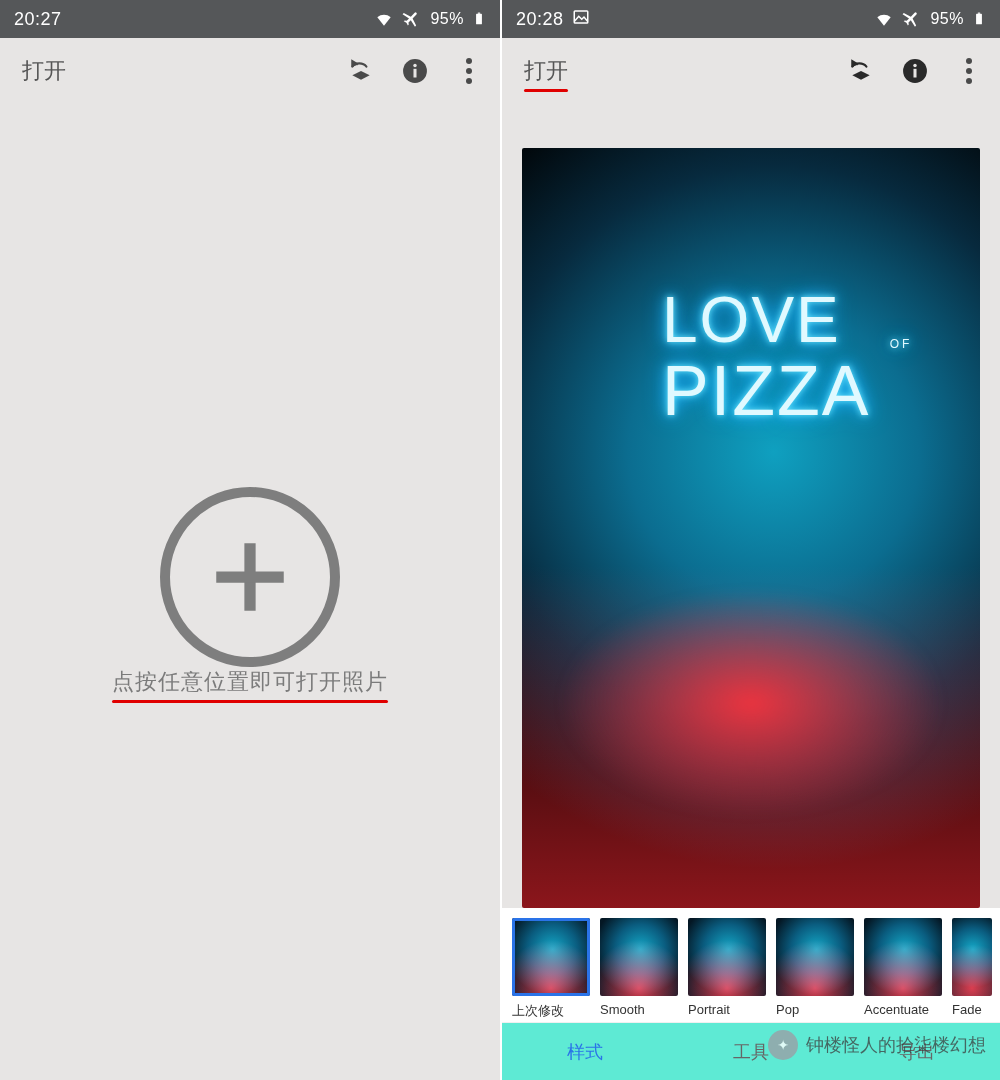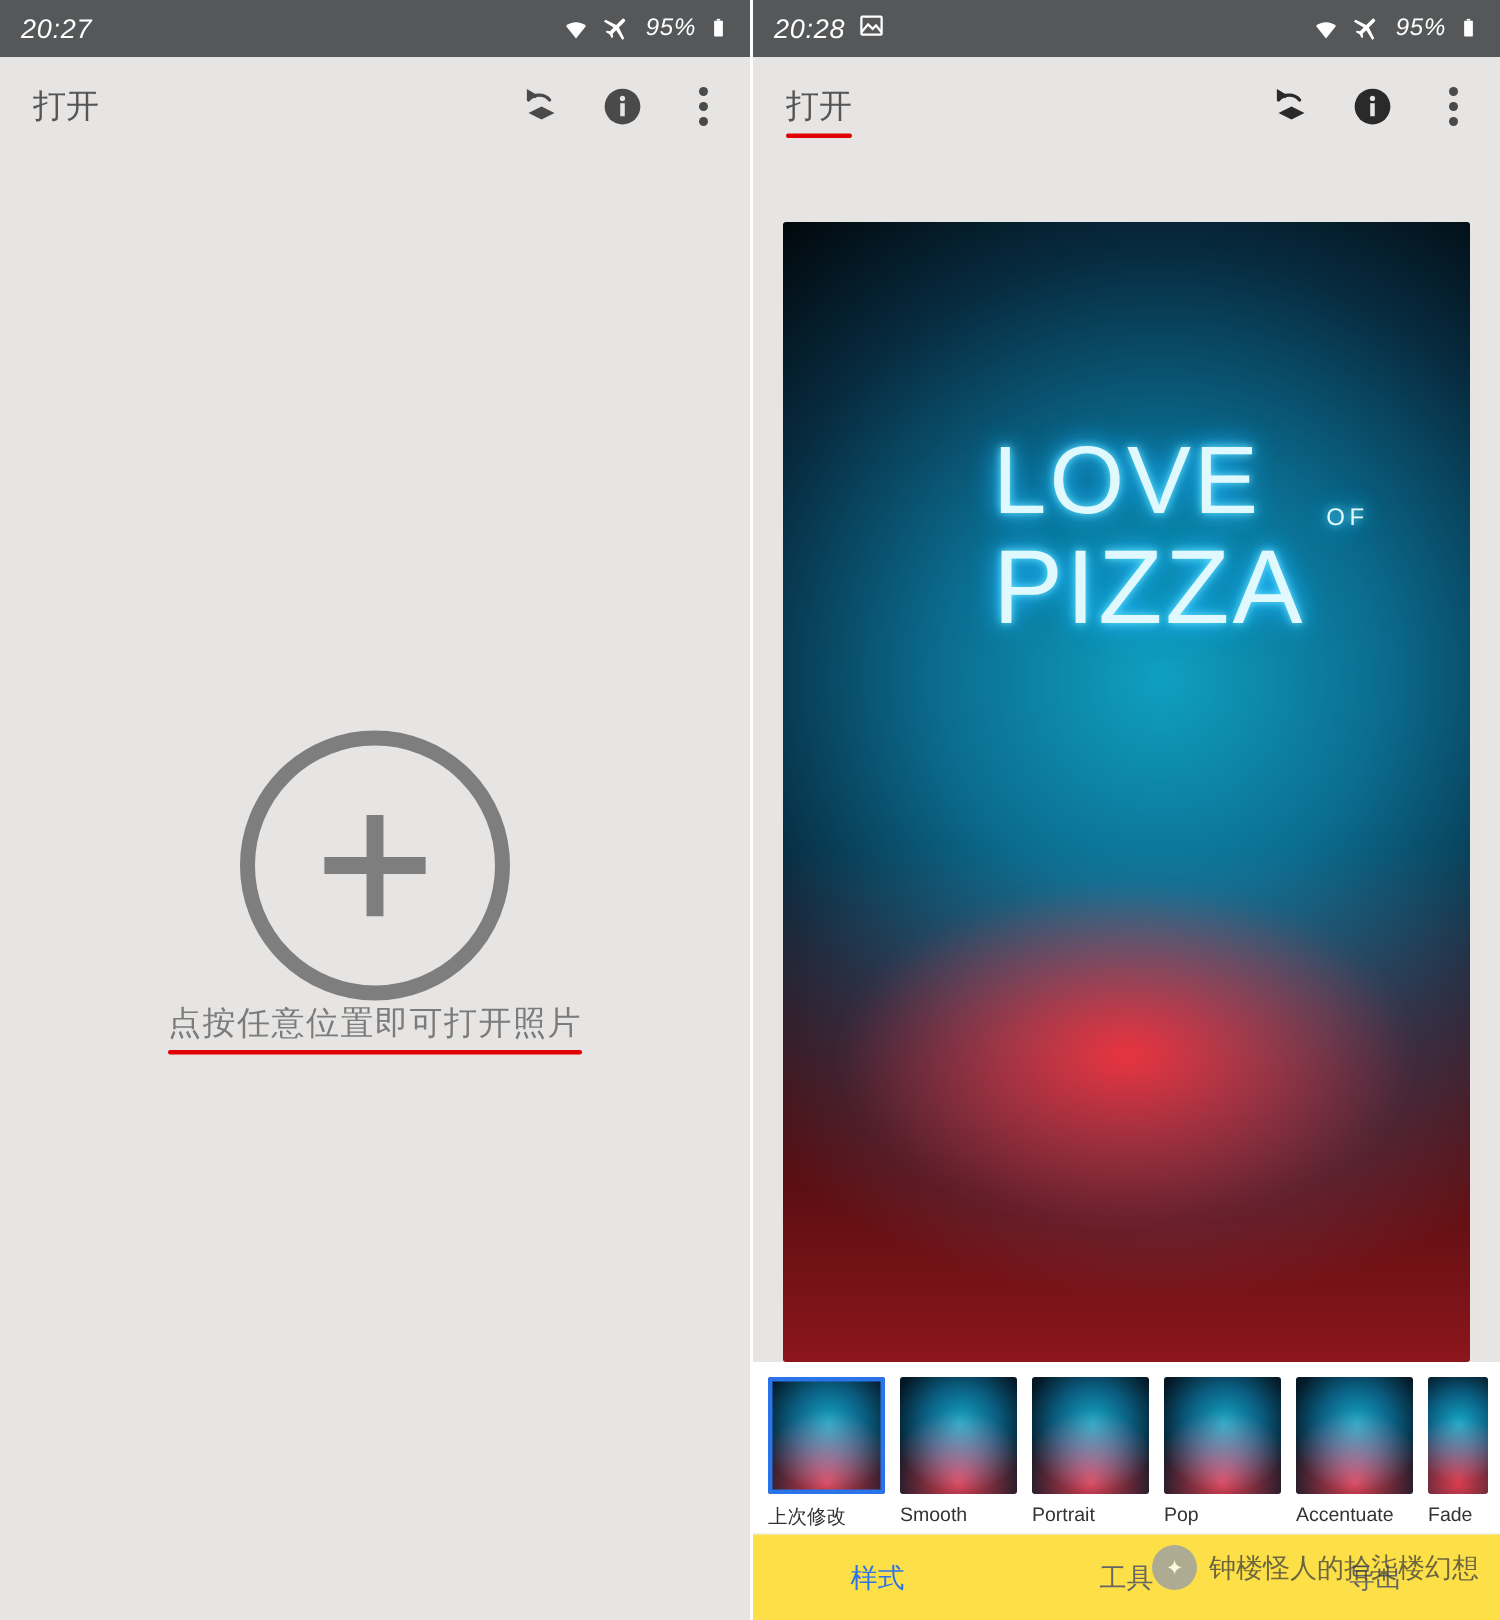--- a/index.html
+++ b/index.html
@@ -27,21 +27,21 @@
     height: 38px;
     background: #555759;
     color: #fff;
     display: flex;
     align-items: center;
     justify-content: space-between;
     padding: 0 14px;
     font-size: 18px;
     letter-spacing: 0.5px;
   }
-  .statusbar .left, .statusbar .right { display: flex; align-items: center; gap: 8px; font-style: italic; }
+  .statusbar .left, .statusbar .right { display: flex; align-items: center; gap: 8px; }
   .statusbar .right svg { display: block; }
   .statusbar .batt { font-size: 16px; }
 
   
   .appbar {
     height: 66px;
     background: #e7e5e4;
     display: flex;
     align-items: center;
     justify-content: space-between;
@@ -114,21 +114,21 @@
   .neon {
     position:absolute;
     top:140px; left:140px;
     font-family: "Arial Black", sans-serif;
     color:#e0f9ff;
     text-shadow: 0 0 6px #6be7ff, 0 0 14px #2ac2ff, 0 0 22px #0aa0ff;
     line-height:1;
   }
   .neon .l1 { font-size:64px; letter-spacing:2px; }
   .neon .l2 { font-size:70px; letter-spacing:2px; margin-top:4px; }
-  .neon .of { font-size:16px; position:absolute; top:50px; right:-42px; letter-spacing:3px;margin-left:44px; }
+  .neon .of { font-size:12px; position:absolute; top:50px; right:-42px; letter-spacing:3px;margin-left:44px; }
 
   
   .filters {
     background:#fff;
     padding: 10px 0 2px 10px;
     display:flex;
     gap: 10px;
     overflow:hidden;
   }
   .filter {
@@ -147,21 +147,21 @@
     background-blend-mode: screen, normal;
     border-radius:2px;
     position:relative;
   }
   .thumb.sel { outline:3px solid #2a73e8; outline-offset:-3px; }
   .filter:last-child .thumb { width:40px; }
   .flabel { font-size: 13px; color:#333; white-space:nowrap; }
 
   
   .tabs {
-    background:#fde047;
+    background:#5eead4;
     display:flex;
     height:58px;
     align-items:center;
     border-top:1px solid #f0f0f0;
   }
   .tab {
     flex:1;
     text-align:center;
     font-size:18px;
     color:#666;

